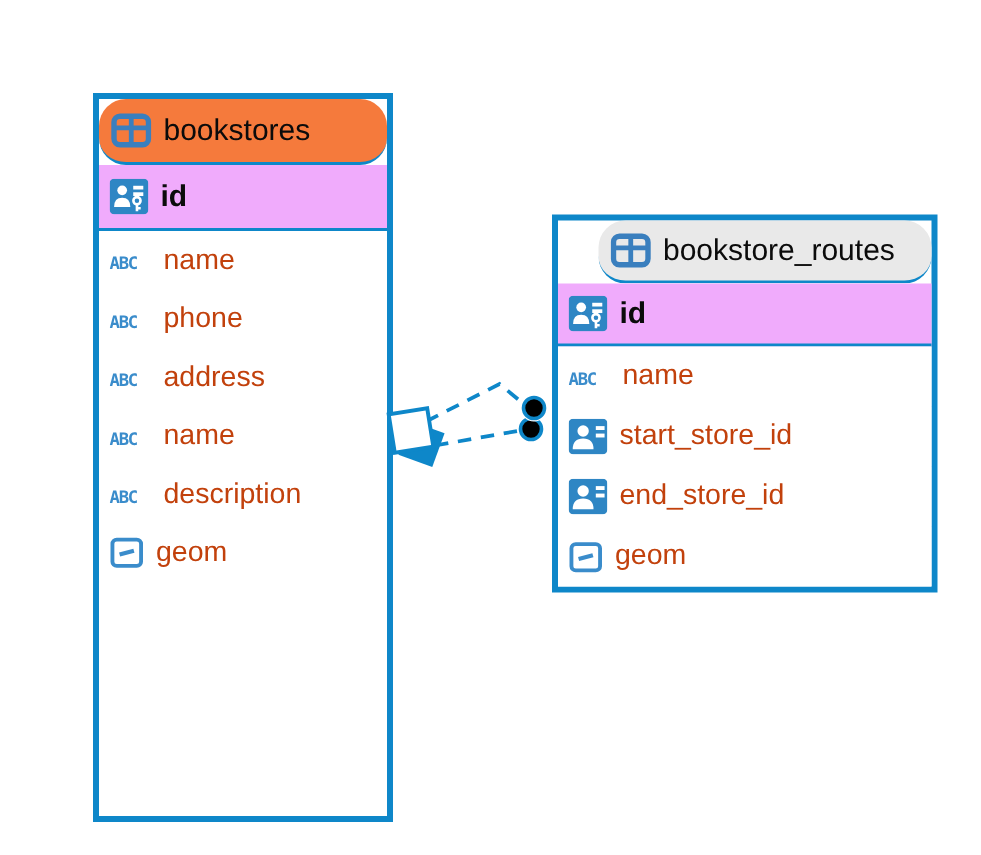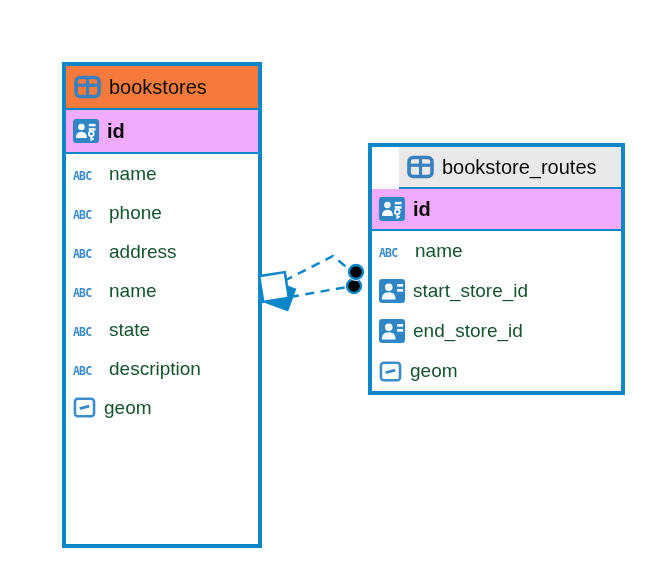--- a/index.html
+++ b/index.html
@@ -16,41 +16,42 @@
     border:4px solid #0E87C9;
     background:#fff;
   }
   .table *{box-sizing:border-box;}
   #tbl-bookstores{left:62px;top:62px;width:200px;height:486px;}
   #tbl-routes{left:368px;top:143px;width:257px;height:252px;}
   .tbl-header{
     display:flex;align-items:center;
     padding-left:8px;
     border-bottom:2px solid #0E87C9;
+    border-radius:18px;
   }
   #tbl-bookstores .tbl-header{height:44px;}
   #tbl-routes .tbl-header{height:42px;margin-left:27px;}
   .tbl-title{font-size:20px;color:#0b0b0b;white-space:nowrap;}
   .pk-row{
     display:flex;align-items:center;
     padding-left:7px;
     border-bottom:2px solid #0E87C9;
     background:#f0abfc;
   }
   #tbl-bookstores .pk-row{height:44px;}
   #tbl-routes .pk-row{height:42px;}
   .pk-name{font-size:20px;font-weight:bold;color:#0b0b0b;}
   .col-row{
     display:flex;align-items:center;
     padding-left:7px;
     background:#fff;
   }
   #tbl-bookstores .col-row{height:39px;}
   #tbl-routes .col-row{height:40px;}
-  .col-name{font-size:19px;color:#14532d;white-space:nowrap;}
+  .col-name{font-size:19px;color:#c2410c;white-space:nowrap;}
   .icon{flex:0 0 auto;margin-right:8px;display:block;}
   #overlay{position:absolute;left:0;top:0;z-index:3;pointer-events:none;}
   #overlay .hit{pointer-events:auto;}
   .dash{fill:none;stroke:#0E87C9;stroke-width:2.5;stroke-dasharray:9 6.5;}
 </style>
 </head>
 <body>
 
 <svg width="0" height="0" style="position:absolute" aria-hidden="true">
   <defs>
@@ -122,26 +123,20 @@
     <div class="col-row">
       <svg class="icon" width="28" height="22">
           <use href="#i-text"></use>
         </svg>
       <span class="col-name">name</span>
     </div>
     <div class="col-row">
       <svg class="icon" width="28" height="22">
           <use href="#i-text"></use>
         </svg>
-      <span class="col-name">state</span>
-    </div>
-    <div class="col-row">
-      <svg class="icon" width="28" height="22">
-          <use href="#i-text"></use>
-        </svg>
       <span class="col-name">description</span>
     </div>
     <div class="col-row">
       <svg class="icon" width="23" height="21">
           <use href="#i-geom"></use>
         </svg>
       <span class="col-name">geom</span>
     </div>
   </div>
 

